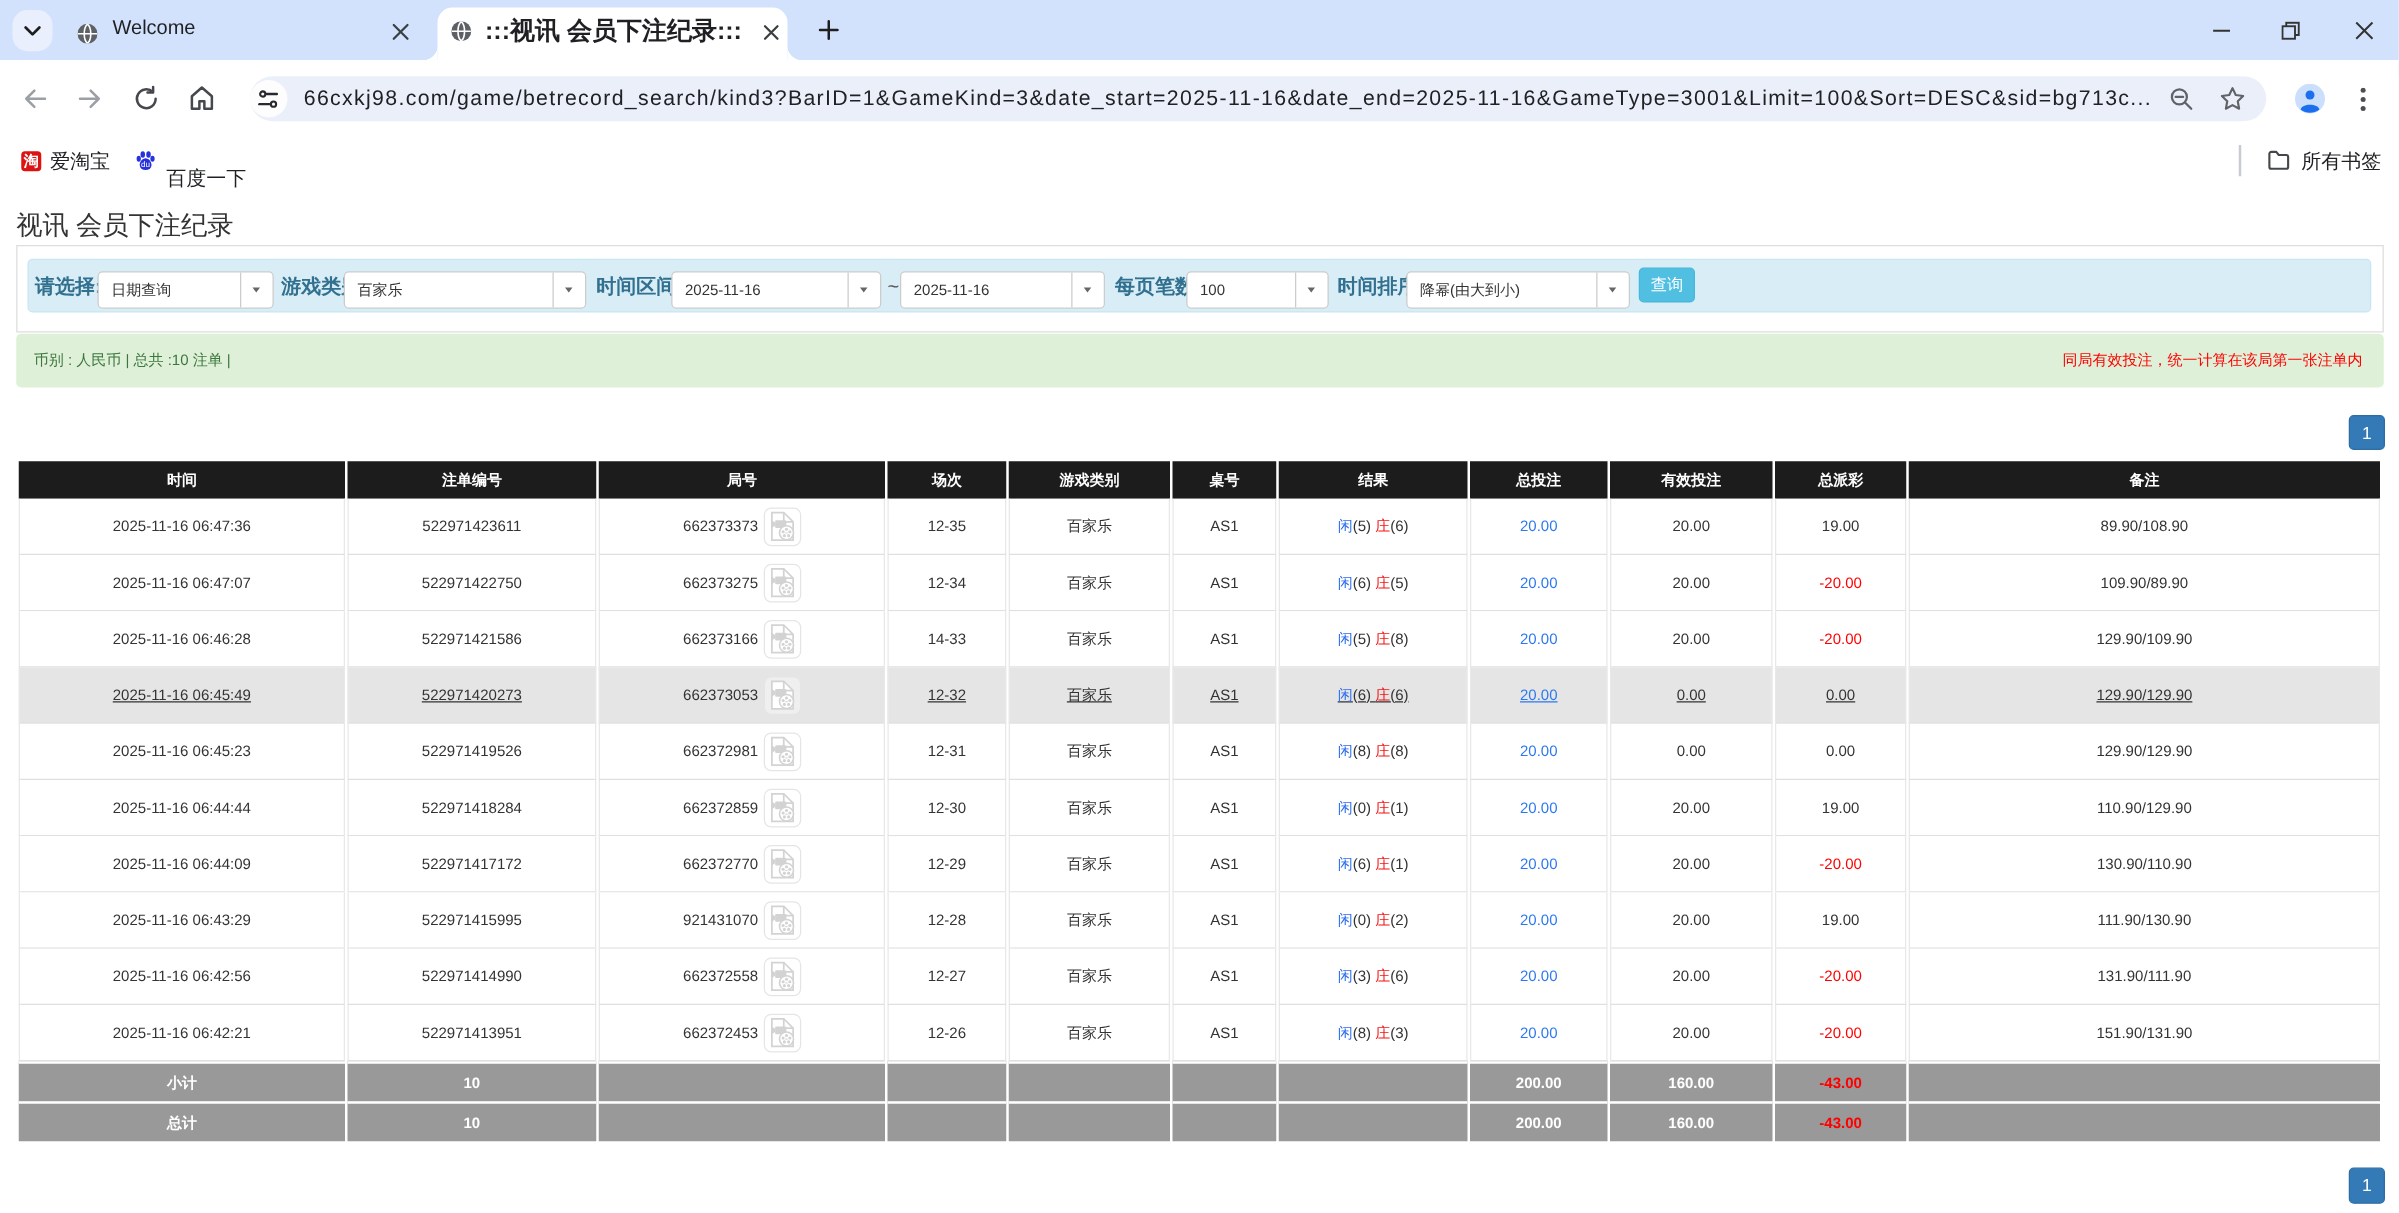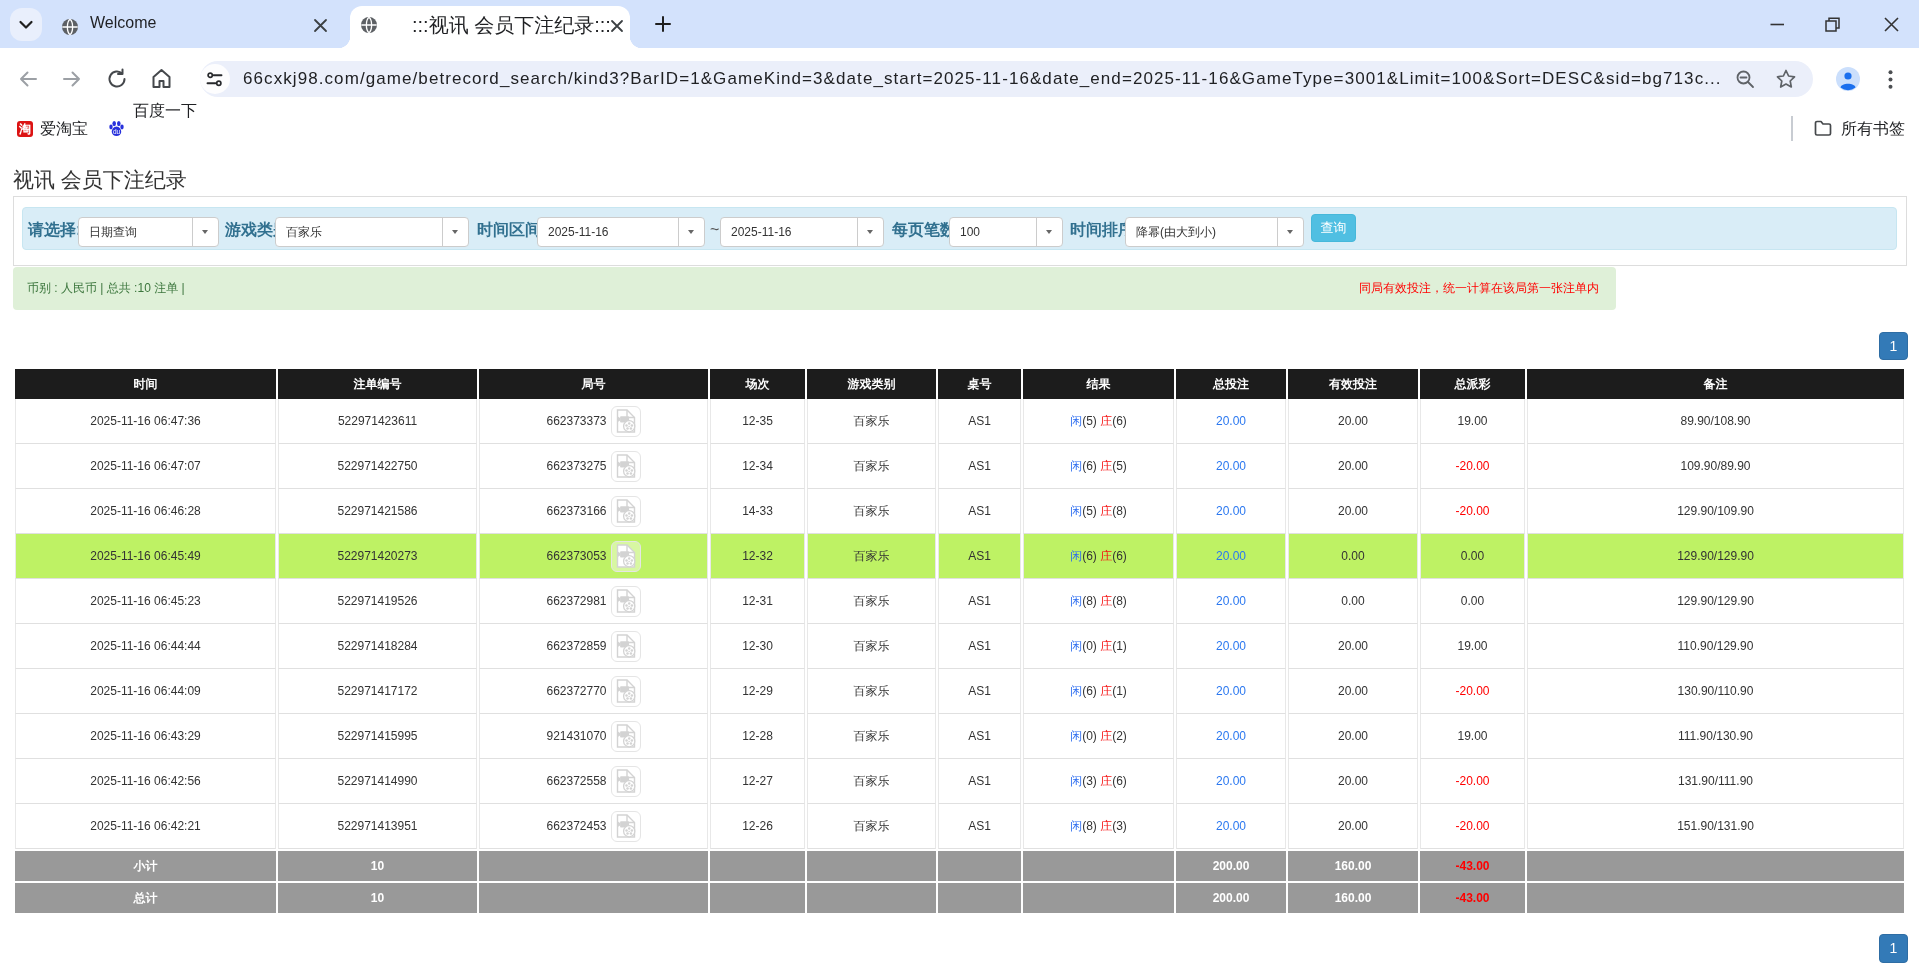--- a/index.html
+++ b/index.html
@@ -22,28 +22,28 @@
 
 #pagetitle { position:absolute; left:13px; top:166px; font-size:21px; color:#333; }
 #filterbox { position:absolute; left:13px; top:196px; width:1894px; height:70px; background:#fff; border:1px solid #ddd; }
 #bluebar { position:absolute; left:8px; top:10px; width:1875px; height:43px; background:#d9edf7; border:1px solid #c7e6f1; border-radius:4px; }
 .flbl { position:absolute; top:0; height:43px; line-height:43px; font-size:16px; font-weight:bold; color:#31708f; white-space:nowrap; }
 .combo { position:absolute; top:9px; height:30px; background:#fff; border:1px solid #ccc; border-radius:4px; }
 .combo .txt { position:absolute; left:10px; top:0; height:28px; line-height:28px; font-size:12px; color:#333; white-space:nowrap; }
 .combo .arr { position:absolute; right:0; top:0; width:26px; height:28px; border-left:1px solid #ccc; }
 .combo .arr:after { content:""; position:absolute; left:9px; top:12px; border-left:3.5px solid transparent; border-right:3.5px solid transparent; border-top:4.5px solid #666; }
 #qbtn { position:absolute; left:1288px; top:6px; width:45px; height:28px; background:#50bfe2; border:1px solid #46b8da; border-radius:4px; color:#fff; font-size:13px; text-align:center; line-height:26px; }
-#greenbar { position:absolute; left:13px; top:267px; width:1603px; height:43px; background:#dff0d8; border-radius:4px; font-size:12px; line-height:43px; color:#3c763d; }
+#greenbar { position:absolute; left:13px; top:267px; width:1894px; height:43px; background:#dff0d8; border-radius:4px; font-size:12px; line-height:43px; color:#3c763d; }
 #greenbar .red { color:#f00; }
 .pgbtn { position:absolute; left:1879px; width:29px; height:28px; background:#337ab7; border:1px solid #2e6da4; border-radius:4px; color:#fff; font-size:14px; text-align:center; line-height:26px; }
 
 #btable { position:absolute; left:13px; top:369px; width:1893px; border-collapse:separate; border-spacing:2px 0; table-layout:fixed; }
 #btable th { background:#1c1c1c; color:#fff; font-size:12px; font-weight:bold; height:30px; text-align:center; }
 #btable td { height:45px; font-size:12px; color:#333; text-align:center; border-bottom:1px solid #e0e0e0; border-left:1px solid #e8e8e8; border-right:1px solid #e8e8e8; background:#fff; }
-#btable tr.hl td { background:#bef264; }
+#btable tr.hl td { background:#e5e5e5;text-decoration:underline; }
 #btable tr.sum td { background:#999; color:#fff; font-weight:bold; height:32px; border:none; border-top:2px solid #fff; }
 
 #btable td.lk { color:#2b78f0; }
 .bl { color:#2b6cf0; } .rd { color:#f51313; }
 .gcell { display:inline-flex; align-items:center; gap:4px; justify-content:center; }
 .filmbtn { display:inline-flex; align-items:center; justify-content:center; width:30px; height:31px; border:1px solid #e5e5e5; background:rgba(255,255,255,0.4); border-radius:6px; }
 svg { display:block; }
 </style></head>
 <body>
 <div id="tabstrip">
@@ -61,21 +61,21 @@
       <path d="M2 2 L13 13 M13 2 L2 13" stroke="#3c4043" stroke-width="1.8" stroke-linecap="round"></path>
     </svg>
   <div id="tabActive">
       <div class="fillet" id="filL"></div>
       <div class="fillet" id="filR"></div>
     </div>
   <svg class="abs" style="left:361px;top:17px" width="16" height="16" viewBox="0 0 16 16">
       <circle cx="8" cy="8" r="8" fill="#5d6064"></circle>
       <path d="M0.3 8 H15.7 M8 0.3 C4.5 3 4.5 13 8 15.7 M8 0.3 C11.5 3 11.5 13 8 15.7" fill="none" stroke="#fff" stroke-width="1.3"></path>
     </svg>
-  <div class="abs tabtxt" style="left:412px; top:13px; font-size:20px; line-height:24px;">:::视讯 会员下注纪录:::</div>
+  <div class="abs tabtxt" style="left:388px; top:13px; font-size:20px; line-height:24px;font-weight:bold;">:::视讯 会员下注纪录:::</div>
   <svg class="abs" style="left:610px;top:19px" width="14" height="14" viewBox="0 0 14 14">
       <path d="M2 2 L12 12 M12 2 L2 12" stroke="#3c4043" stroke-width="1.8" stroke-linecap="round"></path>
     </svg>
   <svg class="abs" style="left:654px;top:15px" width="18" height="18" viewBox="0 0 18 18">
       <path d="M9 2 V16 M2 9 H16" stroke="#1f1f1f" stroke-width="2" stroke-linecap="round"></path>
     </svg>
   <svg class="abs" style="left:1770px;top:17px" width="15" height="15" viewBox="0 0 15 15">
       <path d="M0.5 7.5 H14" stroke="#333" stroke-width="1.6"></path>
     </svg>
   <svg class="abs" style="left:1825px;top:17px" width="15" height="15" viewBox="0 0 15 15">
@@ -129,21 +129,21 @@
   <div id="tbIcon">淘</div>
   <div class="abs bktxt" style="left:40px;top:119px;">爱淘宝</div>
   <svg class="abs" style="left:108px;top:120px" width="17" height="17" viewBox="0 0 17 17">
     <ellipse cx="3" cy="7" rx="1.7" ry="2.4" fill="#2731dc"></ellipse>
     <ellipse cx="14" cy="7" rx="1.7" ry="2.4" fill="#2731dc"></ellipse>
     <ellipse cx="6.2" cy="3.6" rx="1.8" ry="2.6" fill="#2731dc"></ellipse>
     <ellipse cx="10.8" cy="3.6" rx="1.8" ry="2.6" fill="#2731dc"></ellipse>
     <path d="M8.5 6.5 C11 6.5 13.6 9.5 13.2 12.3 C12.9 14.6 11 16 8.5 16 C6 16 4.1 14.6 3.8 12.3 C3.4 9.5 6 6.5 8.5 6.5 Z" fill="#2731dc"></path>
     <text x="8.5" y="13.8" font-size="6.5" fill="#fff" text-anchor="middle" font-family="Liberation Sans">du</text>
   </svg>
-  <div class="abs bktxt" style="left:133px;top:101px;">百度一下</div>
+  <div class="abs bktxt" style="left:133px;top:133px;">百度一下</div>
   <div class="abs" style="left:1791px;top:116px;width:2px;height:25px;background:#c8ccd2;"></div>
   <svg class="abs" style="left:1814px;top:120px" width="18" height="16" viewBox="0 0 18 16">
     <path d="M1.5 3 a1.5 1.5 0 0 1 1.5 -1.5 h4 l2 2.5 h6 a1.5 1.5 0 0 1 1.5 1.5 v8 a1.5 1.5 0 0 1 -1.5 1.5 h-12 a1.5 1.5 0 0 1 -1.5 -1.5 Z" fill="none" stroke="#45484b" stroke-width="1.7" stroke-linejoin="round"></path>
   </svg>
   <div class="abs bktxt" style="left:1841px;top:119px;">所有书签</div>
 <div id="pagetitle">视讯 会员下注纪录</div>
 <div id="filterbox">
   <div id="bluebar">
     <div class="flbl" style="left:5px">请选择:</div>
     <div class="combo" style="left:55px;width:141px">

